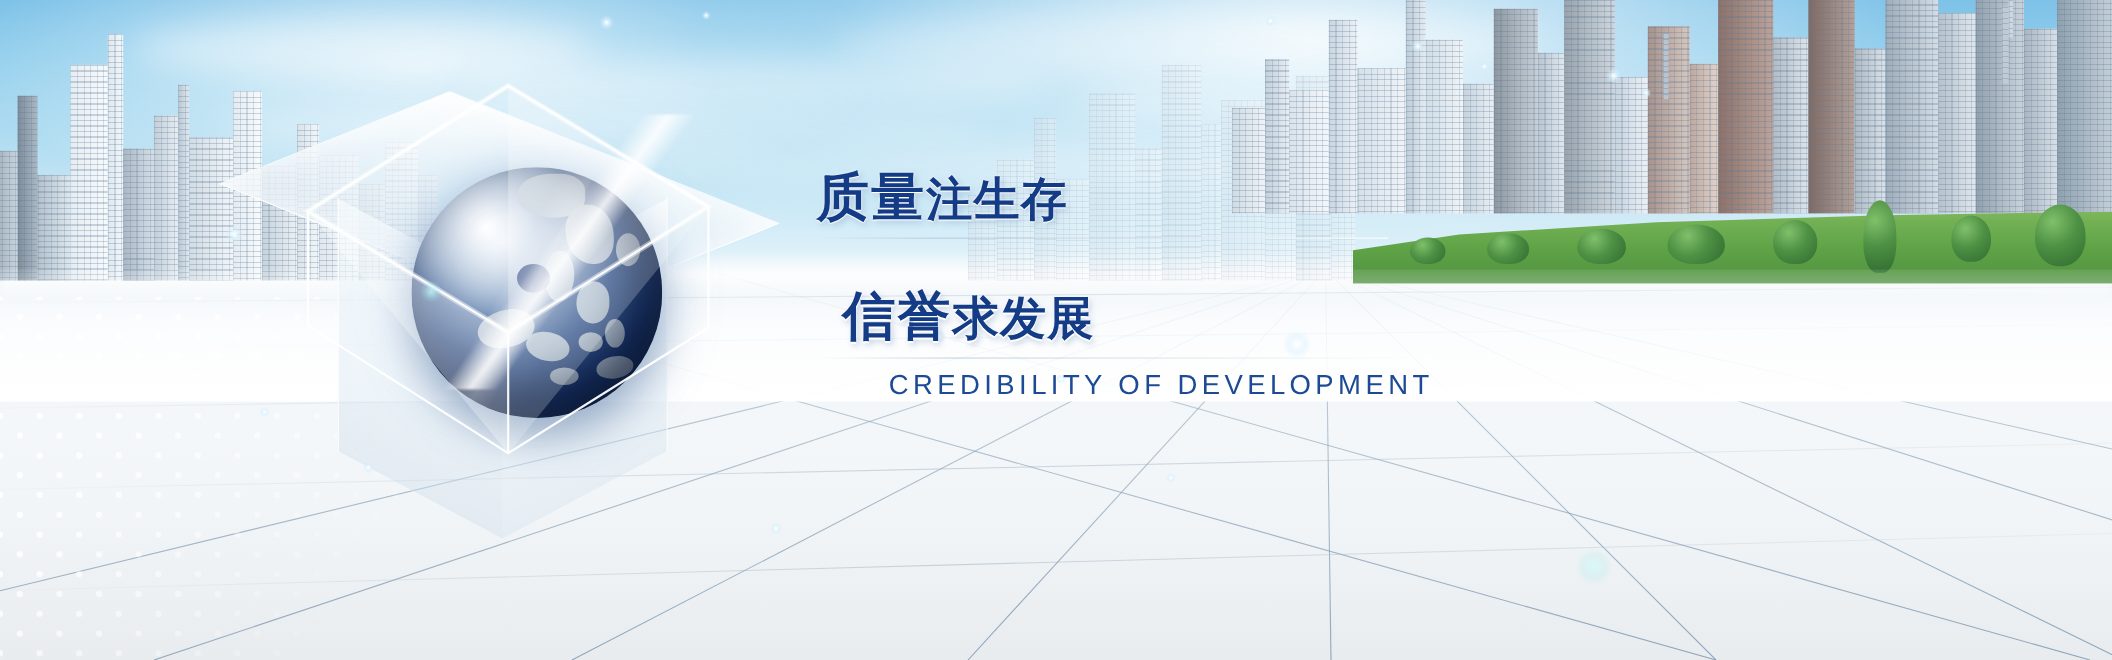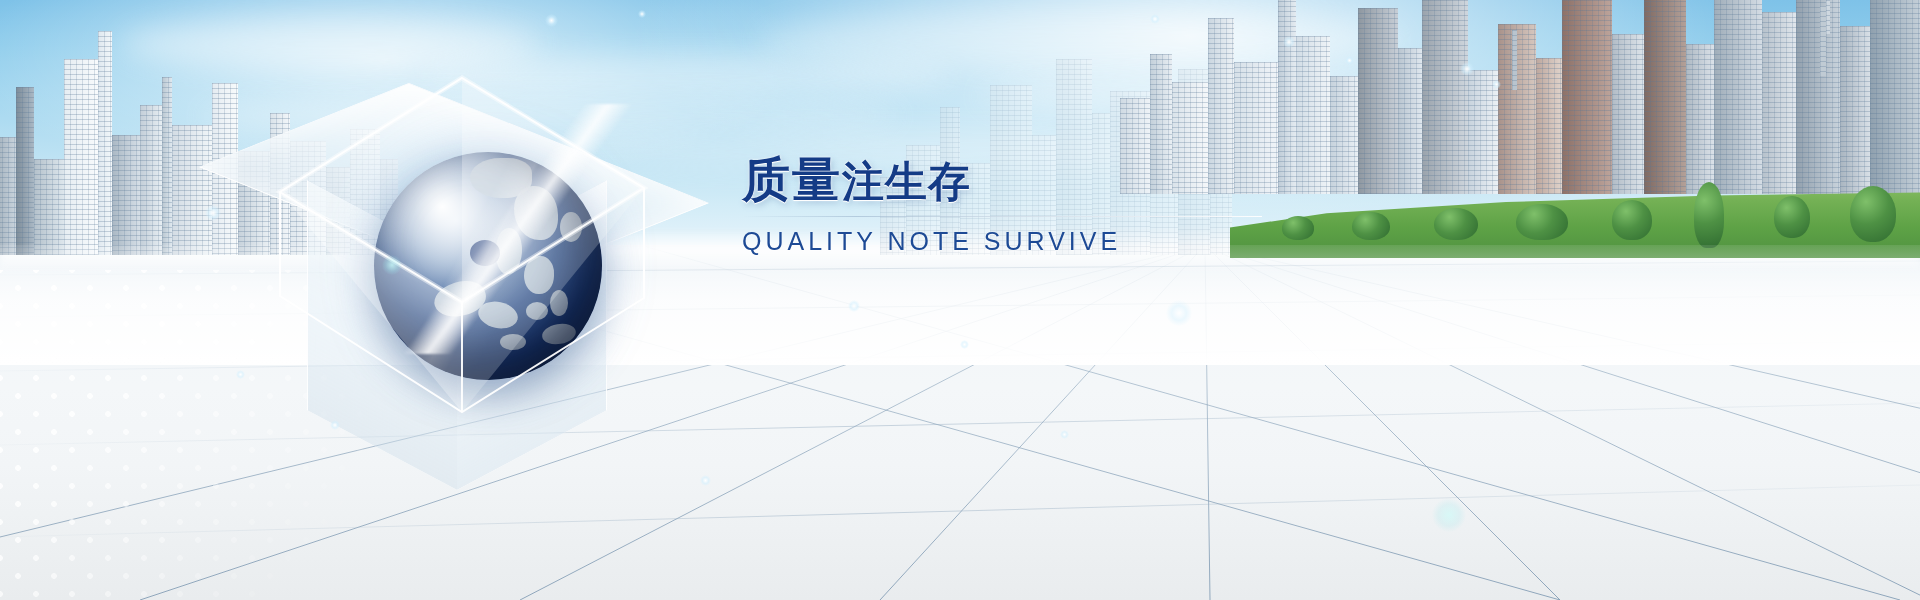--- a/index.html
+++ b/index.html
@@ -346,19 +346,25 @@
   <div class="spark" style="left:382px;  top:255px; width:20px; height:20px; opacity:.8;
        background:radial-gradient(circle, rgba(200,255,252,.9) 0%, rgba(160,235,240,.35) 45%, rgba(160,235,240,0) 72%);"></div>
 
   <div class="copy">
 
     <div>
       <div class="headline">
         <span class="big">质量</span><span class="sml">注生存</span>
       </div>
       <div class="rule" style="margin:12px 0 10px; width:520px;"></div>
-      <div class="subline">QUALITY  NOTE  SURVIVE</div>
     </div>
 
+    <div class="blk2">
+      <div class="headline" style="margin-left:24px;">
+        <span class="big">信誉</span><span class="sml">求发展</span>
+      </div>
+      <div class="rule" style="margin:12px 0 10px; width:560px;"></div>
+      <div class="subline" style="margin-left:66px;">CREDIBILITY  OF  DEVELOPMENT</div>
+    </div>
 
   </div>
 
 </div>
 
 </body></html>

